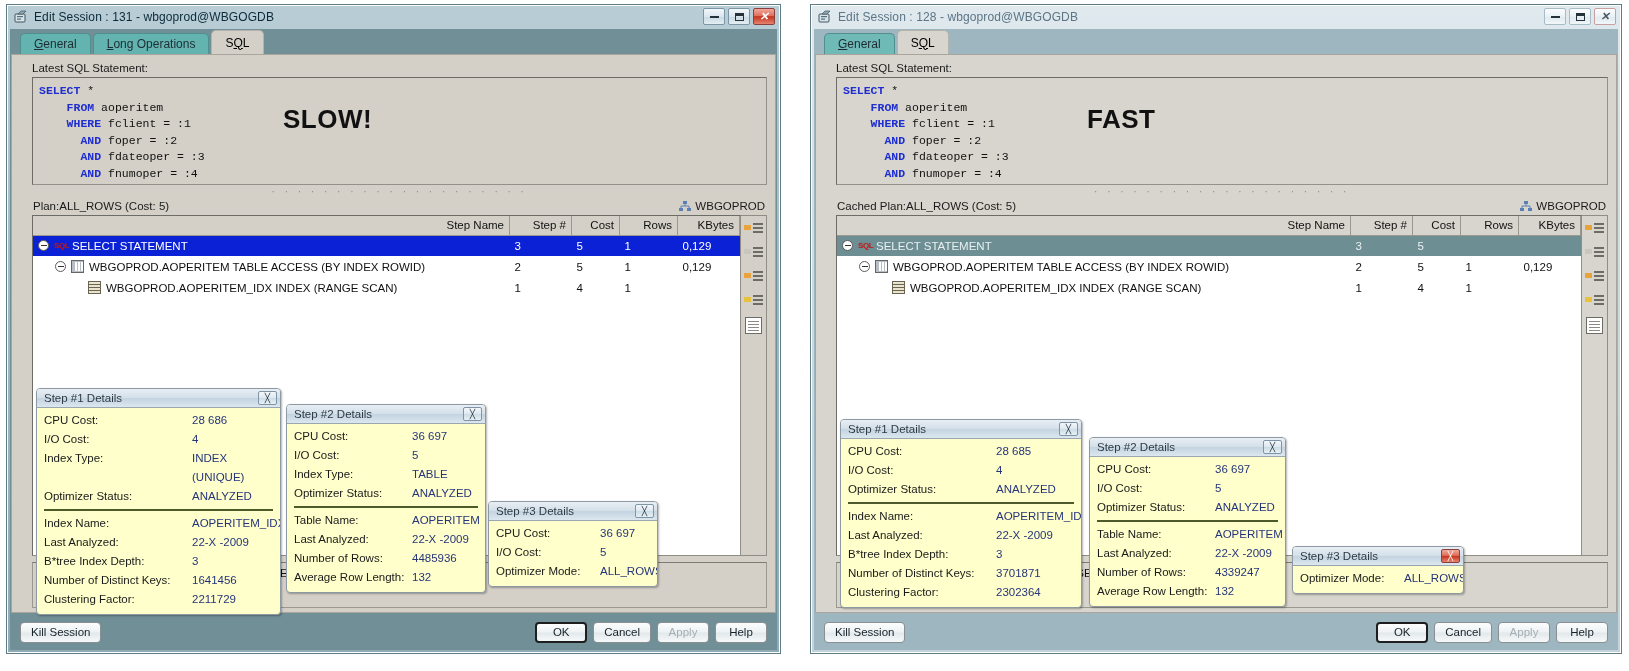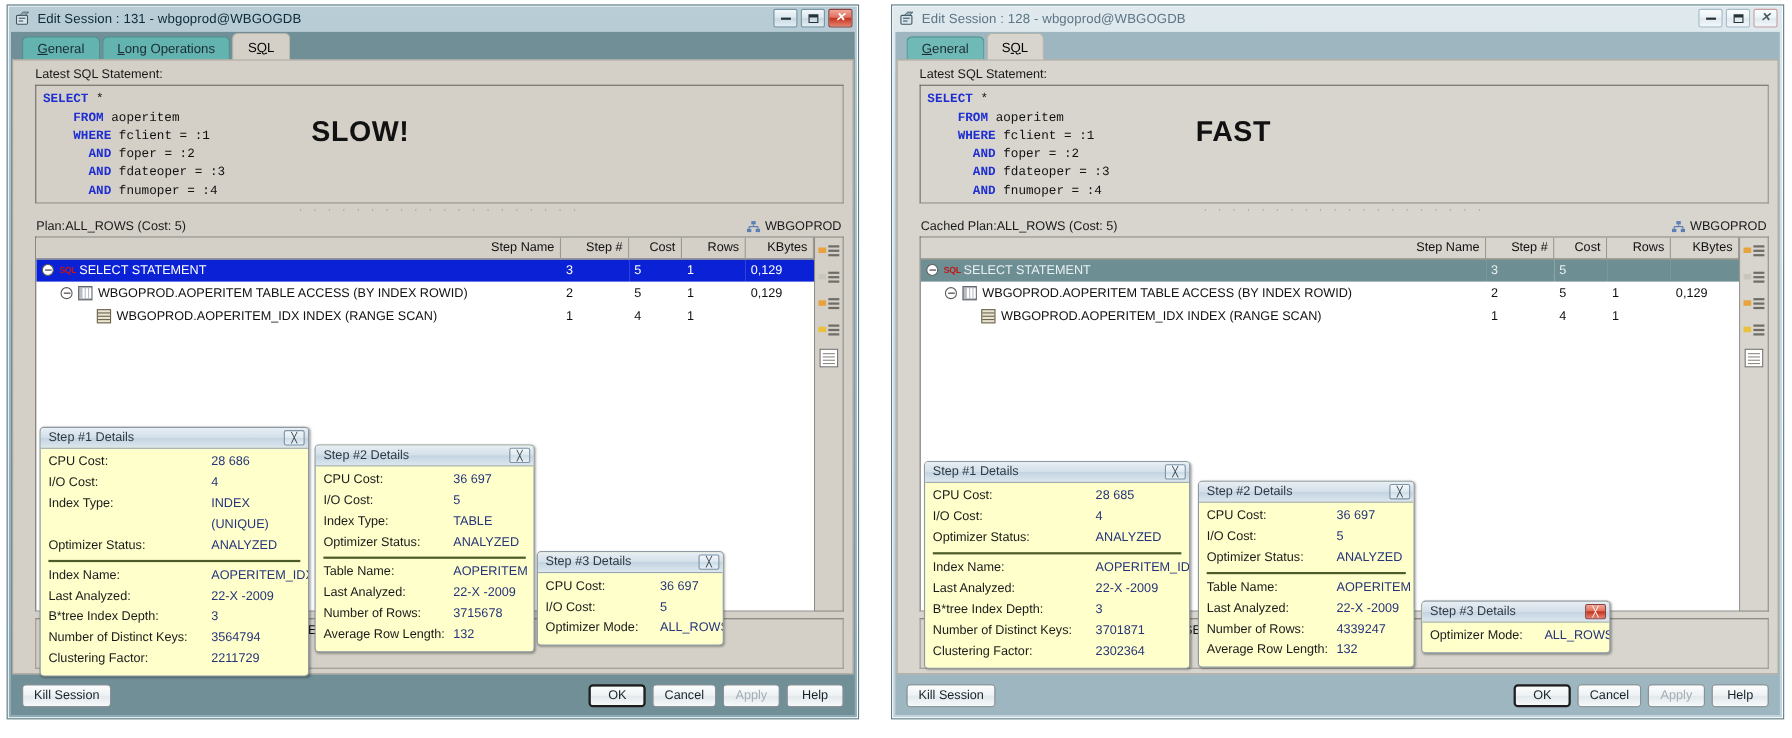--- a/index.html
+++ b/index.html
@@ -431,21 +431,21 @@
               <div class="prow">
                 <span class="k" style="width: 148px; flex: 0 0 148px;">Last Analyzed:</span>
                 <span class="v">22-X  -2009</span>
               </div>
               <div class="prow">
                 <span class="k" style="width: 148px; flex: 0 0 148px;">B*tree Index Depth:</span>
                 <span class="v">3</span>
               </div>
               <div class="prow">
                 <span class="k" style="width: 148px; flex: 0 0 148px;">Number of Distinct Keys:</span>
-                <span class="v">3564794</span>
+                <span class="v">1641456</span>
               </div>
               <div class="prow">
                 <span class="k" style="width: 148px; flex: 0 0 148px;">Clustering Factor:</span>
                 <span class="v">2211729</span>
               </div>
             </div>
           </div>
           <div class="popup" style="left: 274px; top: 349px; width: 200px;">
             <div class="popup-hdr">
               <span class="ttl">Step #2 Details</span>
@@ -472,21 +472,21 @@
               <div class="prow">
                 <span class="k" style="width: 118px; flex: 0 0 118px;">Table Name:</span>
                 <span class="v">AOPERITEM</span>
               </div>
               <div class="prow">
                 <span class="k" style="width: 118px; flex: 0 0 118px;">Last Analyzed:</span>
                 <span class="v">22-X  -2009</span>
               </div>
               <div class="prow">
                 <span class="k" style="width: 118px; flex: 0 0 118px;">Number of Rows:</span>
-                <span class="v">3715678</span>
+                <span class="v">4485936</span>
               </div>
               <div class="prow">
                 <span class="k" style="width: 118px; flex: 0 0 118px;">Average Row Length:</span>
                 <span class="v">132</span>
               </div>
             </div>
           </div>
           <div class="popup" style="left: 476px; top: 446px; width: 170px;">
             <div class="popup-hdr">
               <span class="ttl">Step #3 Details</span>

